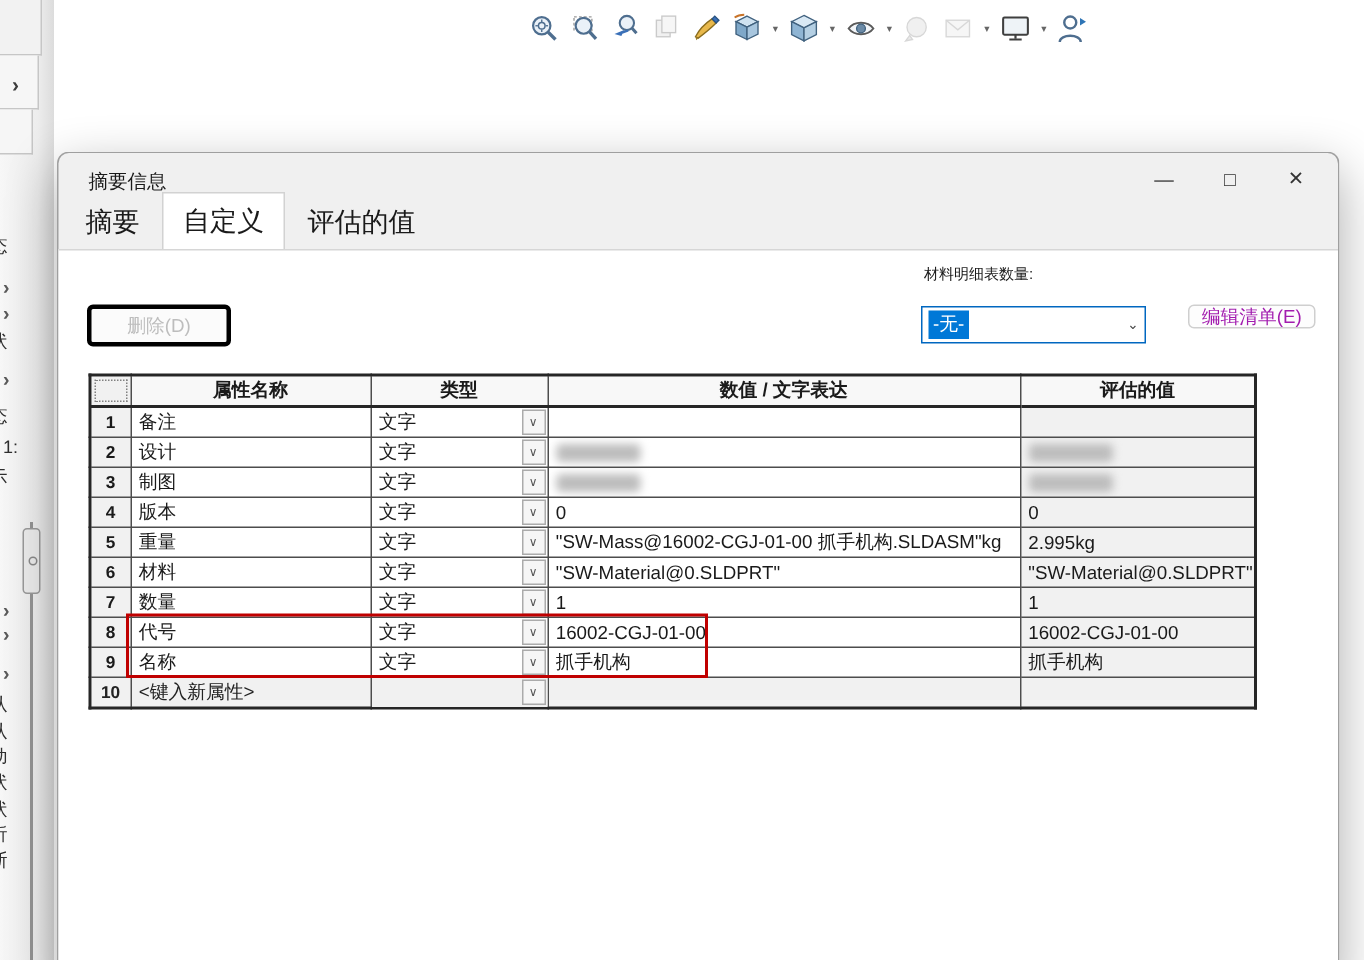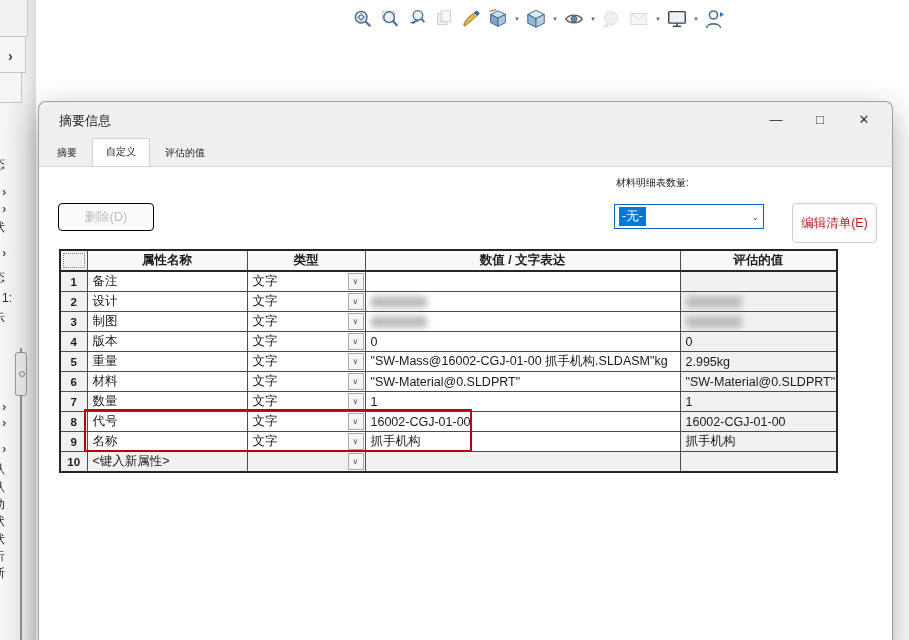--- a/index.html
+++ b/index.html
@@ -36,32 +36,32 @@
   
   .dialog { position:absolute; left:38px; top:85px; width:855px; height:555px;
     background:#f0f0f0; border:1px solid #9f9f9f; border-bottom:none;
     border-radius:8px 8px 0 0; box-shadow:0 12px 34px rgba(0,0,0,.32);margin-top:16px; }
   .dlg-title { position:absolute; left:20px; top:10px; font-size:13px; }
   .win-btns { position:absolute; top:5px; right:14px; display:flex; gap:16px; }
   .win-btn { width:28px; height:24px; display:flex; align-items:center; justify-content:center;
     font-size:13px; color:#333; cursor:default; }
 
   .tabs { position:absolute; left:6px; top:37px; height:27px; display:flex; align-items:flex-end; z-index:2; }
-  .tab { padding:4px 12px 6px; font-size:10px; cursor:default; }
+  .tab { padding:4px 12px 6px; font-size:18px; cursor:default; }
   .tab.active { background:#fff; border:1px solid #d2d2d2; border-bottom:none;
     padding:6px 13px 7px; margin:0 3px; position:relative; z-index:3;font-family:Liberation Mono, monospace; }
 
   .content { position:absolute; left:0; top:64px; width:853px; height:491px;
     background:#fff; border-top:1px solid #d6d6d6; }
 
   .btn { font-size:12.5px; border-radius:4px; display:flex; align-items:center; justify-content:center; cursor:default; }
   .delete-btn { position:absolute; left:19px; top:36px; width:96px; height:28px;
-    background:#fbfbfb; border:1px solid #000000; color:#bdbdbd; }
-  .edit-btn { position:absolute; left:753px; top:36px; width:85px; height:40px;
-    background:#fdfdfd; border:1px solid #cfcfcf; color:#b91c1c; }
+    background:#fbfbfb; border:3px solid #000000; color:#bdbdbd; }
+  .edit-btn { position:absolute; left:753px; top:36px; width:85px; height:16px;
+    background:#fdfdfd; border:1px solid #cfcfcf; color:#a21caf; }
   .bom-label { position:absolute; left:577px; top:9px; font-size:10px; }
   .bom-combo { position:absolute; left:575px; top:37px; width:150px; height:25px;
     background:#fff; border:1px solid #0067c0; display:flex; align-items:center; padding:0 4px; }
   .bom-selected { background:#0078d7; color:#fff; font-size:12.5px; padding:1px 3px; }
   .bom-combo .chev { margin-left:auto; color:#454545; font-size:9px; }
 
   
   .prop-table { position:absolute; left:20px; top:82px; border-collapse:collapse;
     table-layout:fixed; width:777px; font-size:12.5px; background:#fff;
     border:2px solid #262626;padding-left:27px; }

